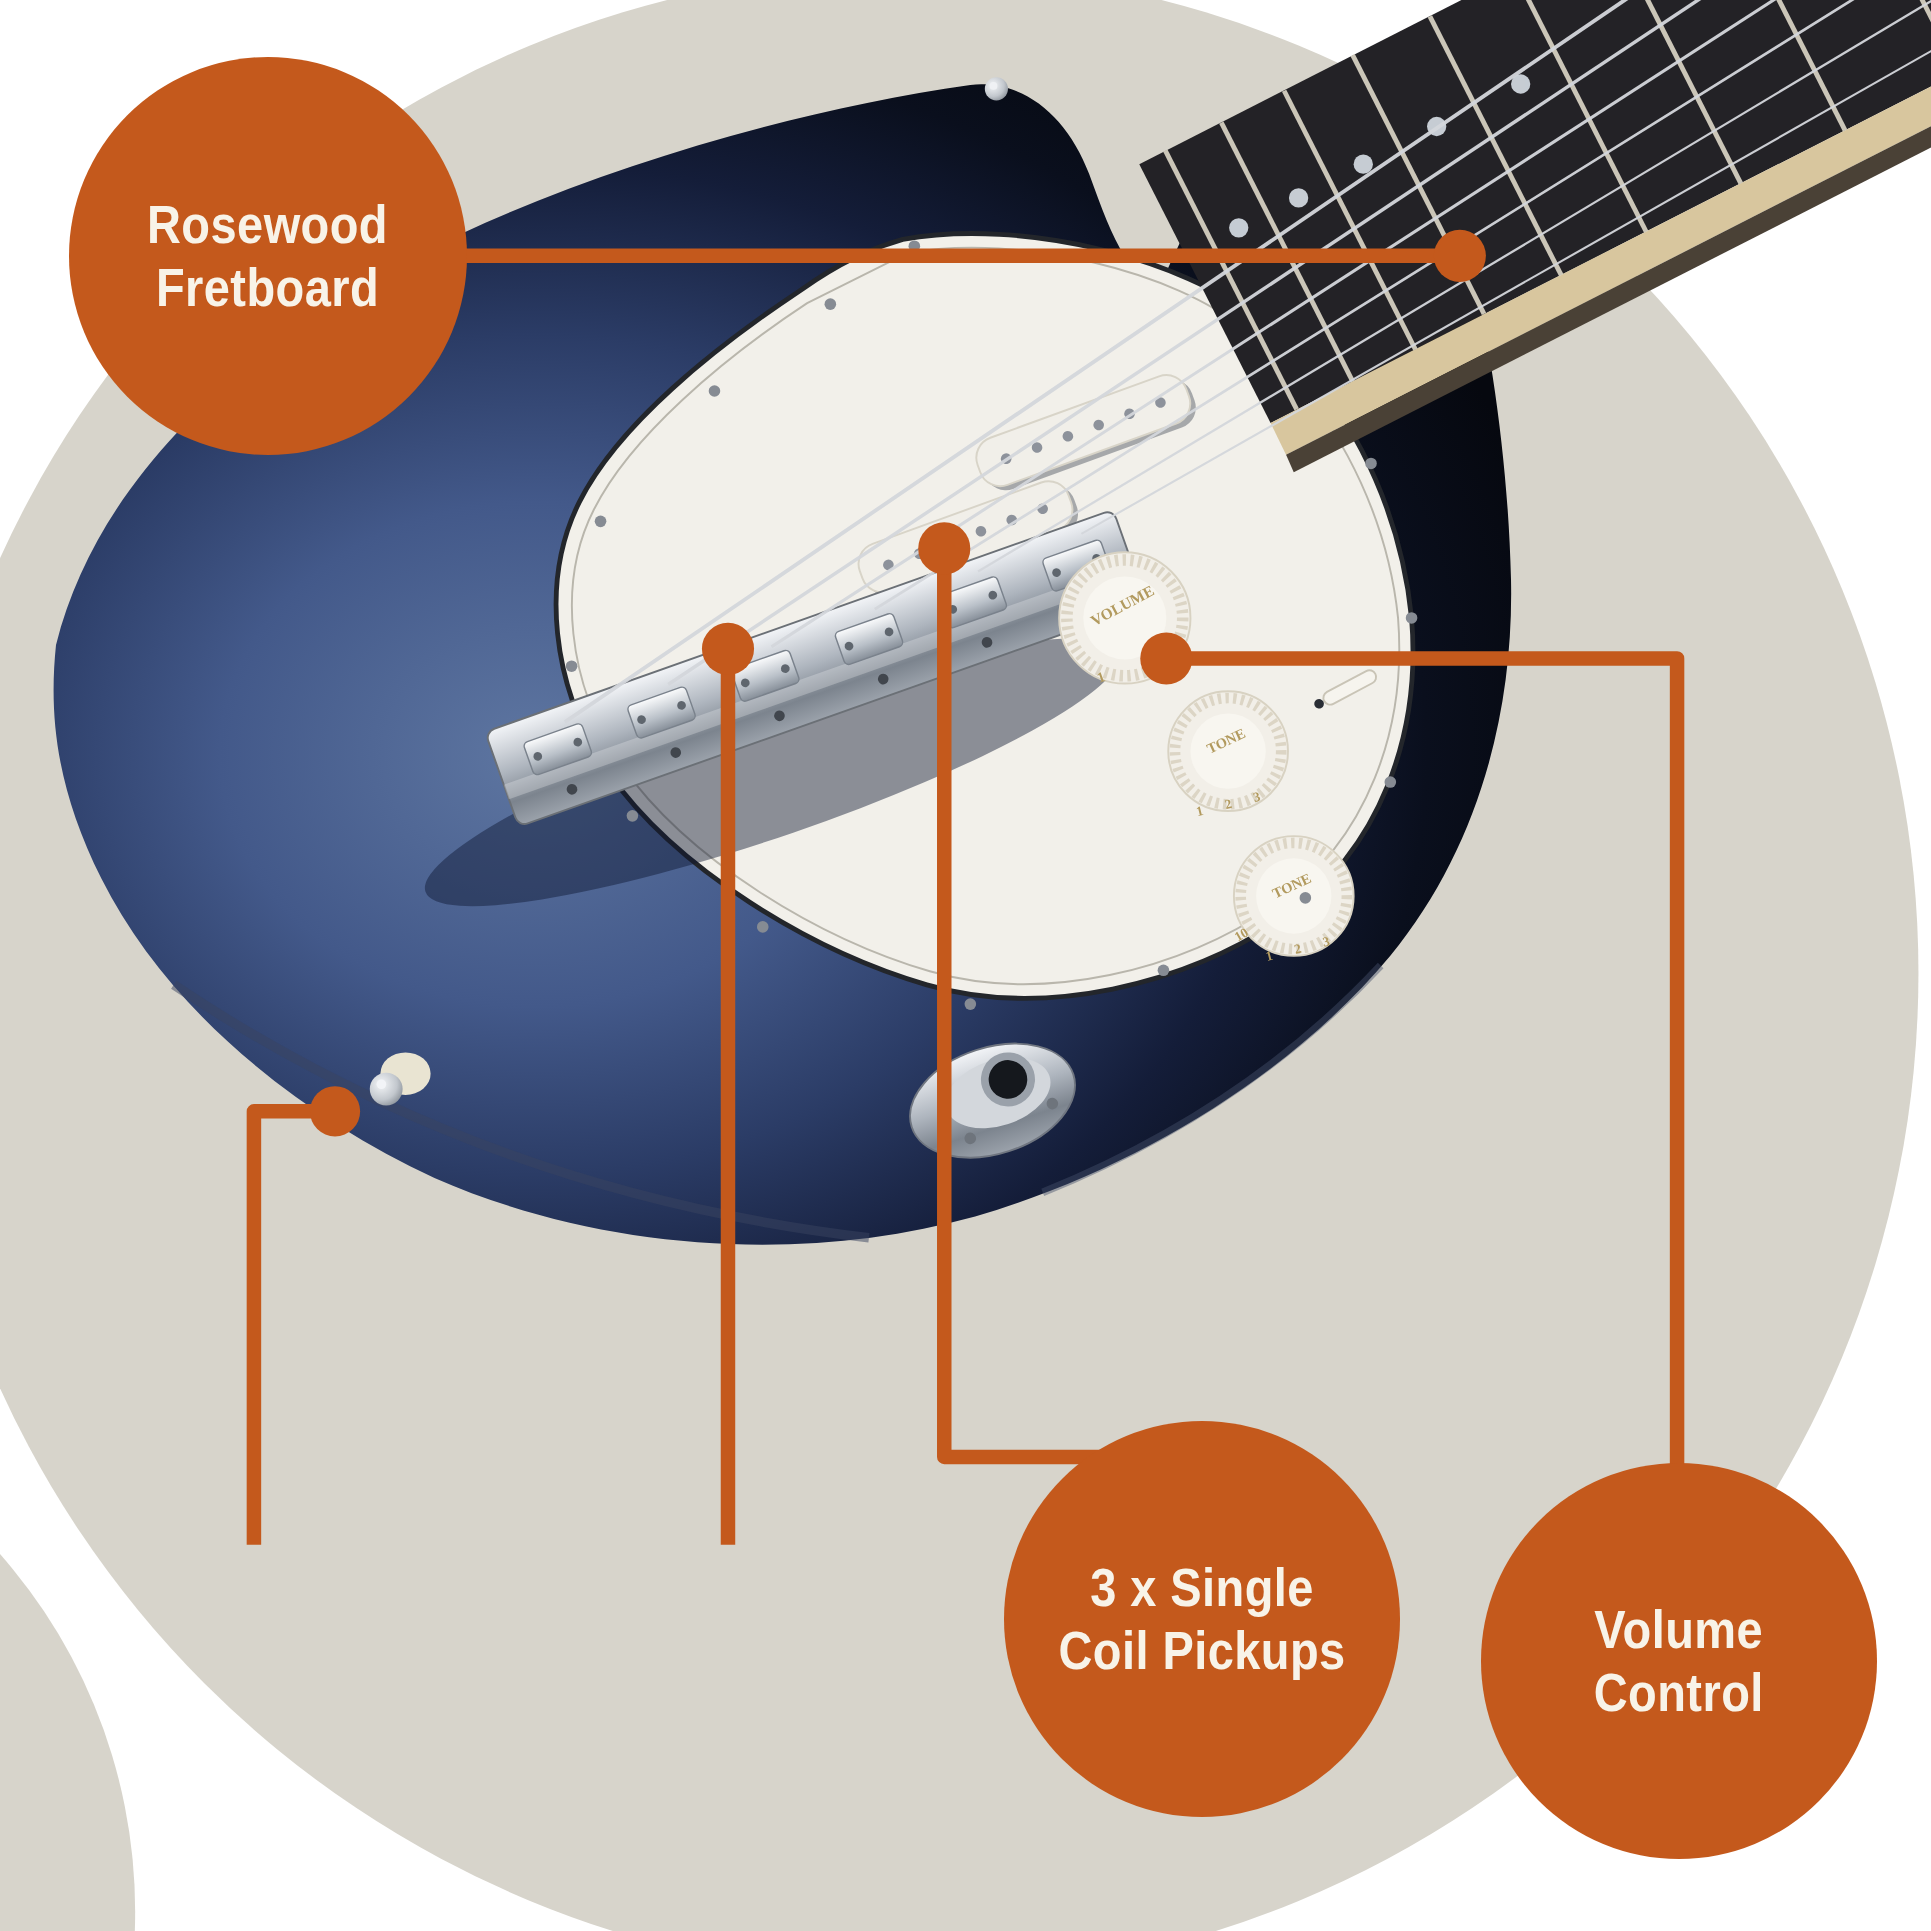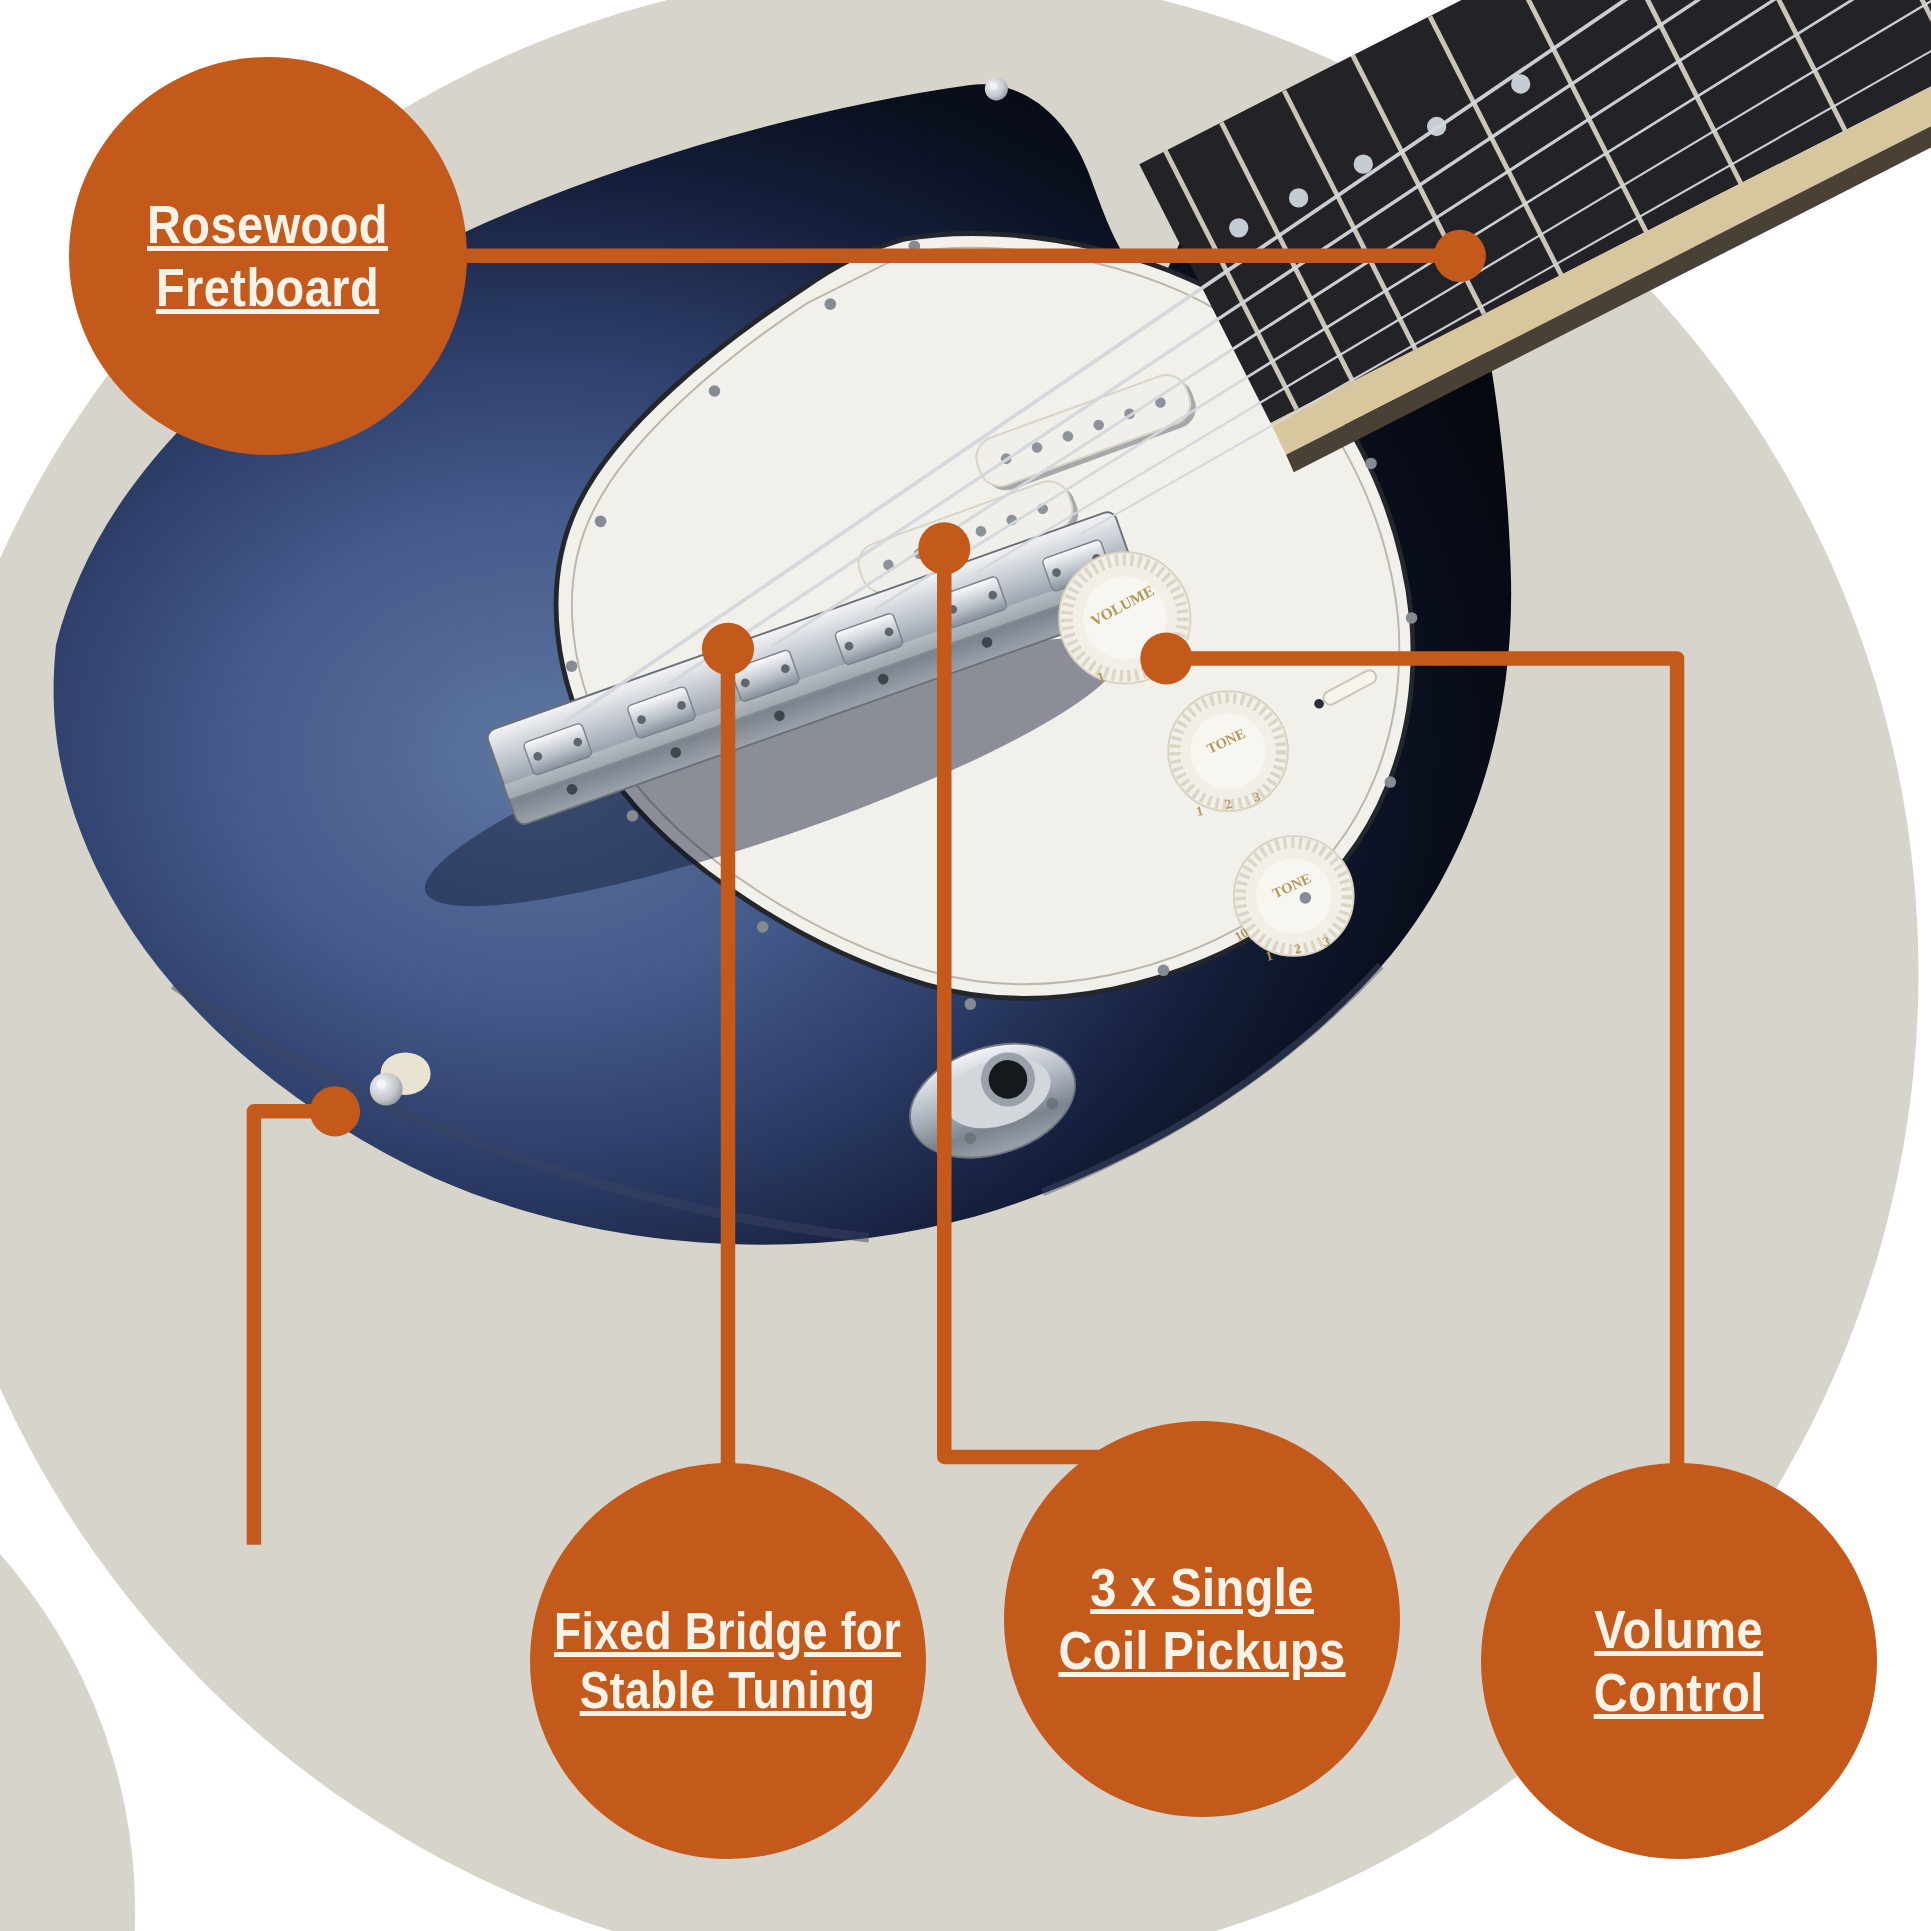--- a/index.html
+++ b/index.html
@@ -7,21 +7,20 @@
     position:relative;width:1931px;height:1931px;overflow:hidden;
     background:#ffffff;
     font-family:"Liberation Sans", sans-serif;
   }
   .stage svg.scene{position:absolute;left:0;top:0;width:1931px;height:1931px;display:block;}
   .callout{
     position:absolute;border-radius:50%;
     background:#C4591C;
     display:flex;align-items:center;justify-content:center;text-align:center;
     color:#F8F3E8;
-    text-decoration:underline;
   }
   .callout .lbl{
     font-weight:bold;
     font-size:54px;line-height:1.16;
     transform:scaleX(0.87);
     letter-spacing:0.5px;
     white-space:nowrap;
   }
   .callout.small-text .lbl{font-size:51px;}
   .knob-label{font-family:"Liberation Serif", serif;font-weight:bold;fill:#B29A5E;}
@@ -307,26 +306,20 @@
   </svg>
 
   <div class="callout" style="left:69px;top:57px;width:398px;height:398px;">
     <div class="lbl">
       <div>Rosewood</div>
       <div>Fretboard</div>
     </div>
   </div>
 
 
-  <div class="callout small-text" style="left:530px;top:1463px;width:396px;height:396px;">
-    <div class="lbl">
-      <div>Fixed Bridge for</div>
-      <div>Stable Tuning</div>
-    </div>
-  </div>
 
   <div class="callout" style="left:1004px;top:1421px;width:396px;height:396px;">
     <div class="lbl">
       <div>3 x Single</div>
       <div>Coil Pickups</div>
     </div>
   </div>
 
   <div class="callout" style="left:1481px;top:1463px;width:396px;height:396px;">
     <div class="lbl">

